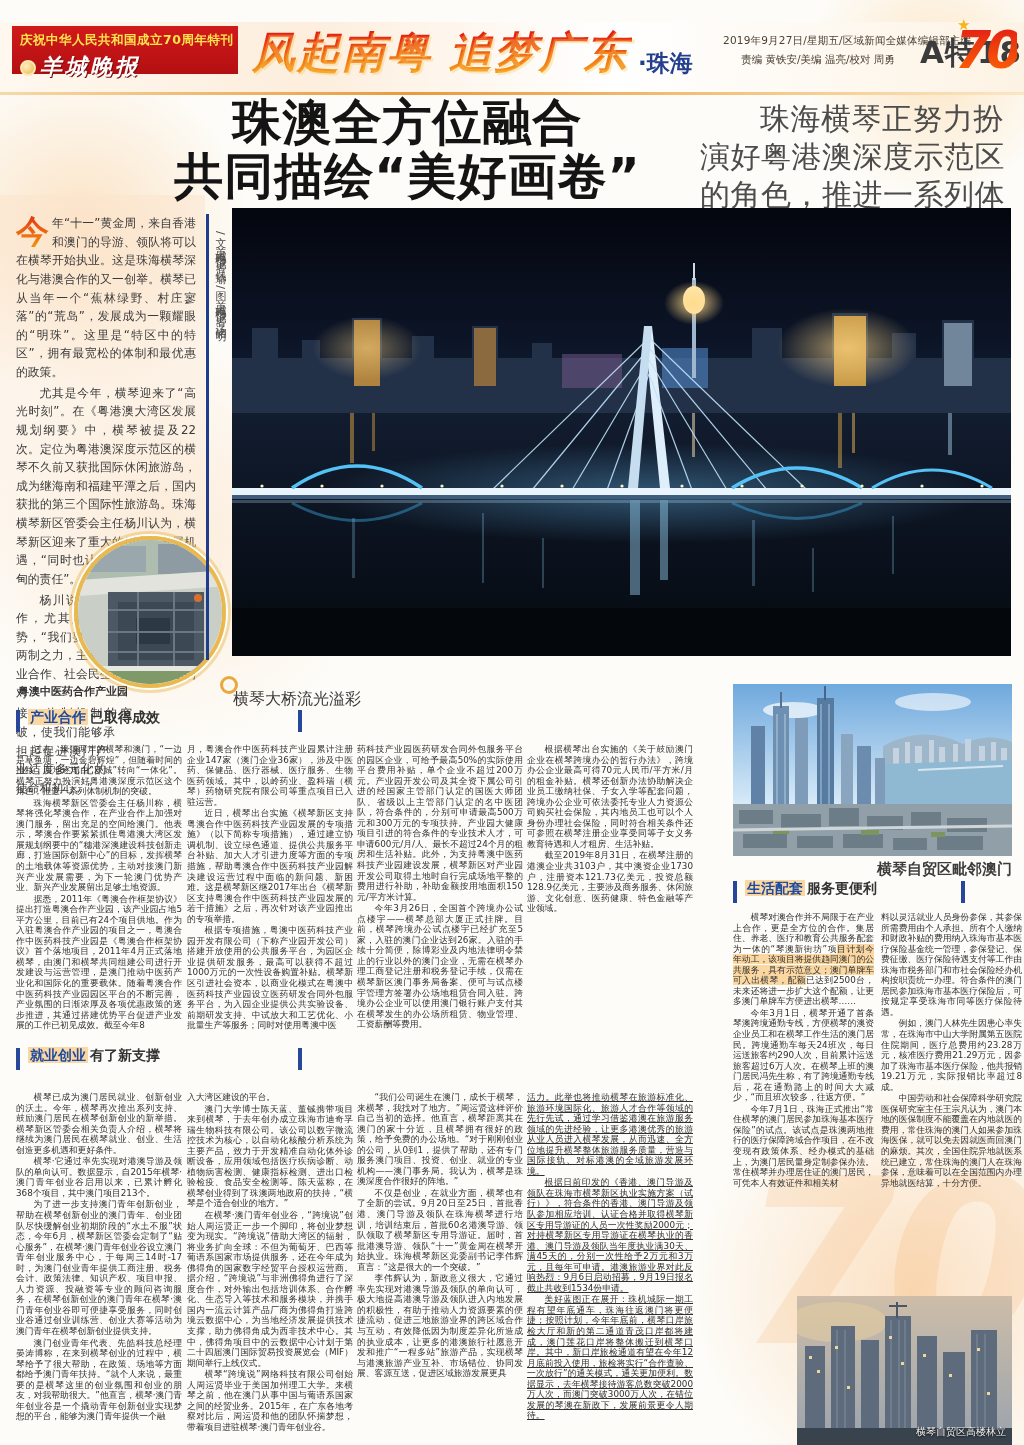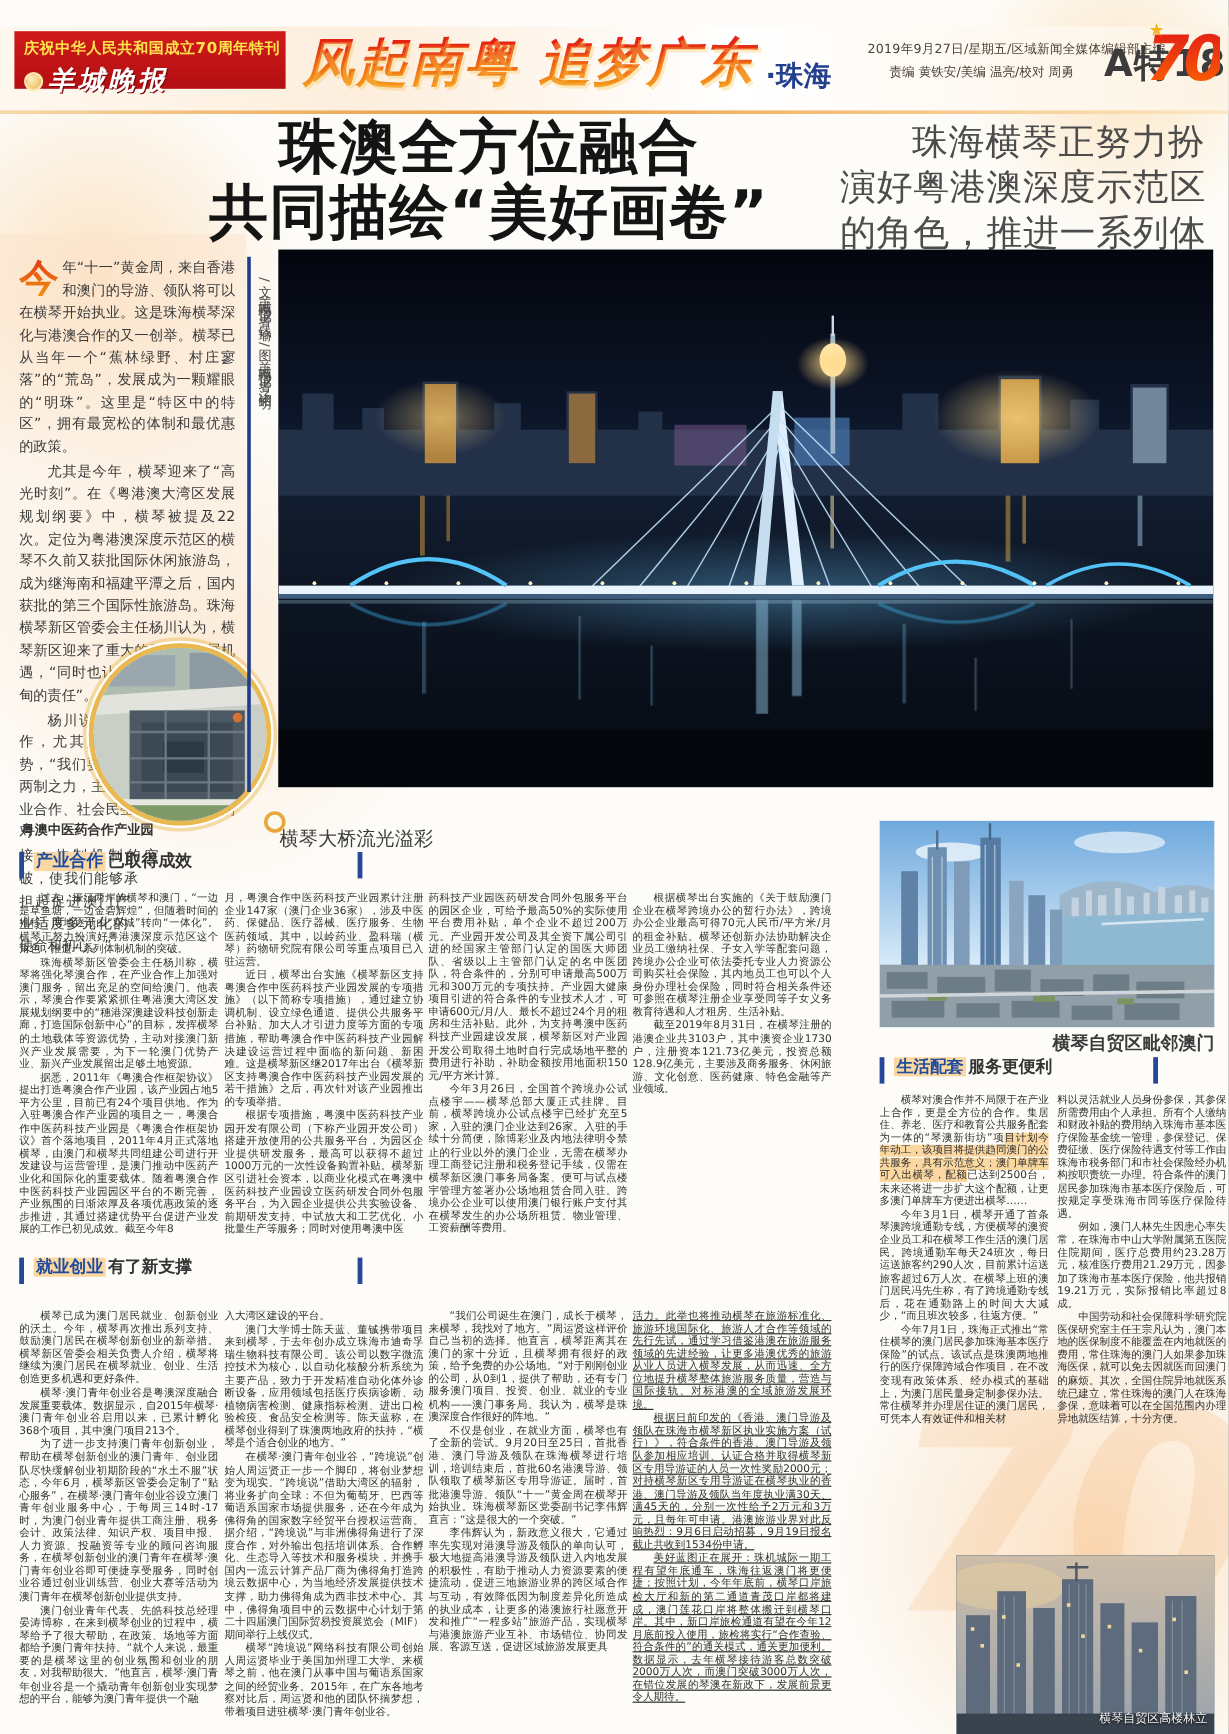--- a/index.html
+++ b/index.html
@@ -314,39 +314,39 @@
     <p>截至2019年8月31日，在横琴注册的港澳企业共3103户，其中澳资企业1730户，注册资本121.73亿美元，投资总额128.9亿美元，主要涉及商务服务、休闲旅游、文化创意、医药健康、特色金融等产业领域。</p>
   </div>
 
   <div class="sec-head" id="sec-jobs" style="left:16px; top:1047px; width:676px;text-align:right;">
     <span class="bar bar1"></span>
     <span class="t"><b class="em">就业创业</b><span class="rest">有了新支撑</span></span>
     <span class="bar" style="left:282px;"></span>
   </div>
   <div class="col" id="job-c1">
     <p>横琴已成为澳门居民就业、创新创业的沃土。今年，横琴再次推出系列支持、鼓励澳门居民在横琴创新创业的新举措。横琴新区管委会相关负责人介绍，横琴将继续为澳门居民在横琴就业、创业、生活创造更多机遇和更好条件。</p>
-    <p>横琴·澳门青年创业谷是粤澳深度融合发展重要载体。数据显示，自2015年横琴·澳门青年创业谷启用以来，已累计孵化368个项目，其中澳门项目213个。</p>
+    <p>横琴·它通过率先实现对港澳导游及领队的单向认可。数据显示，自2015年横琴·澳门青年创业谷启用以来，已累计孵化368个项目，其中澳门项目213个。</p>
     <p>为了进一步支持澳门青年创新创业，帮助在横琴创新创业的澳门青年、创业团队尽快缓解创业初期阶段的“水土不服”状态，今年6月，横琴新区管委会定制了“贴心服务”，在横琴·澳门青年创业谷设立澳门青年创业服务中心，于每周三14时-17时，为澳门创业青年提供工商注册、税务会计、政策法律、知识产权、项目申报、人力资源、投融资等专业的顾问咨询服务，在横琴创新创业的澳门青年在横琴·澳门青年创业谷即可便捷享受服务，同时创业谷通过创业训练营、创业大赛等活动为澳门青年在横琴创新创业提供支持。</p>
     <p>澳门创业青年代表、先皓科技总经理晏涛博称，在来到横琴创业的过程中，横琴给予了很大帮助，在政策、场地等方面都给予澳门青年扶持。“就个人来说，最重要的是横琴这里的创业氛围和创业的朋友，对我帮助很大。”他直言，横琴·澳门青年创业谷是一个撬动青年创新创业实现梦想的平台，能够为澳门青年提供一个融</p>
   </div>
   <div class="col" id="job-c2">
     <p class="ni">入大湾区建设的平台。</p>
     <p>澳门大学博士陈天蓝、董铖携带项目来到横琴，于去年创办成立珠海市迪奇孚瑞生物科技有限公司。该公司以数字微流控技术为核心，以自动化核酸分析系统为主要产品，致力于开发精准自动化体外诊断设备，应用领域包括医疗疾病诊断、动植物病害检测、健康指标检测、进出口检验检疫、食品安全检测等。陈天蓝称，在横琴创业得到了珠澳两地政府的扶持，“横琴是个适合创业的地方。”</p>
     <p>在横琴·澳门青年创业谷，“跨境说”创始人周运贤正一步一个脚印，将创业梦想变为现实。“跨境说”借助大湾区的辐射，将业务扩向全球：不但为葡萄牙、巴西等葡语系国家市场提供服务，还在今年成为佛得角的国家数字经贸平台授权运营商。据介绍，“跨境说”与非洲佛得角进行了深度合作，对外输出包括培训体系、合作孵化、生态导入等技术和服务模块，并携手国内一流云计算产品厂商为佛得角打造跨境云数据中心，为当地经济发展提供技术支撑，助力佛得角成为西非技术中心。其中，佛得角项目中的云数据中心计划于第二十四届澳门国际贸易投资展览会（MIF）期间举行上线仪式。</p>
     <p>横琴“跨境说”网络科技有限公司创始人周运贤毕业于美国加州理工大学。来横琴之前，他在澳门从事中国与葡语系国家之间的经贸业务。2015年，在广东各地考察对比后，周运贤和他的团队怀揣梦想，带着项目进驻横琴·澳门青年创业谷。</p>
   </div>
   <div class="col" id="job-c3">
     <p>“我们公司诞生在澳门，成长于横琴，来横琴，我找对了地方。”周运贤这样评价自己当初的选择。他直言，横琴距离其在澳门的家十分近，且横琴拥有很好的政策，给予免费的办公场地。“对于刚刚创业的公司，从0到1，提供了帮助，还有专门服务澳门项目、投资、创业、就业的专业机构——澳门事务局。我认为，横琴是珠澳深度合作很好的阵地。”</p>
     <p>不仅是创业，在就业方面，横琴也有了全新的尝试。9月20日至25日，首批香港、澳门导游及领队在珠海横琴进行培训，培训结束后，首批60名港澳导游、领队领取了横琴新区专用导游证。届时，首批港澳导游、领队“十一”黄金周在横琴开始执业。珠海横琴新区党委副书记李伟辉直言：“这是很大的一个突破。”</p>
     <p>李伟辉认为，新政意义很大，它通过率先实现对港澳导游及领队的单向认可，极大地提高港澳导游及领队进入内地发展的积极性，有助于推动人力资源要素的便捷流动，促进三地旅游业界的跨区域合作与互动，有效降低因为制度差异化所造成的执业成本，让更多的港澳旅行社愿意开发和推广“一程多站”旅游产品，实现横琴与港澳旅游产业互补、市场错位、协同发展、客源互送，促进区域旅游发展更具</p>
   </div>
   <div class="col" id="job-c4">
     <p class="ni">活力。此举也将推动横琴在旅游标准化、旅游环境国际化、旅游人才合作等领域的先行先试，通过学习借鉴港澳在旅游服务领域的先进经验，让更多港澳优秀的旅游从业人员进入横琴发展，从而迅速、全方位地提升横琴整体旅游服务质量，营造与国际接轨、对标港澳的全域旅游发展环境。</p>
     <p>根据日前印发的《香港、澳门导游及领队在珠海市横琴新区执业实施方案（试行）》，符合条件的香港、澳门导游及领队参加相应培训、认证合格并取得横琴新区专用导游证的人员一次性奖励2000元；对持横琴新区专用导游证在横琴执业的香港、澳门导游及领队当年度执业满30天、满45天的，分别一次性给予2万元和3万元，且每年可申请。港澳旅游业界对此反响热烈：9月6日启动招募，9月19日报名截止共收到1534份申请。</p>
-    <p>美好蓝图正在展开：珠机城际一期工程有望年底通车，珠海往返澳门将更便捷；按照计划，今年年底前，横琴口岸旅检大厅和新的第二通道青茂口岸都将建成，澳门莲花口岸将整体搬迁到横琴口岸。其中，新口岸旅检通道有望在今年12月底前投入使用，旅检将实行“合作查验、符合条件的”的通关模式，通关更加便利。数据显示，去年横琴接待游客总数突破2000万人次，而澳门突破3000万人次，在错位发展的琴澳在新政下，发展前景更令人期待。</p>
+    <p>美好蓝图正在展开：珠机城际一期工程有望年底通车，珠海往返澳门将更便捷；按照计划，今年年底前，横琴口岸旅检大厅和新的第二通道青茂口岸都将建成，澳门莲花口岸将整体搬迁到横琴口岸。其中，新口岸旅检通道有望在今年12月底前投入使用，旅检将实行“合作查验、一次放行”的通关模式，通关更加便利。数据显示，去年横琴接待游客总数突破2000万人次，而澳门突破3000万人次，在错位发展的琴澳在新政下，发展前景更令人期待。</p>
   </div>
 
   <div class="z" id="right-photo">
     <svg width="279" height="172" viewBox="0 0 279 172">
       <defs>
         <linearGradient id="daysky" x1="0" y1="0" x2="0" y2="1">
           <stop offset="0" stop-color="#6fa9dd"></stop>
             <stop offset="1" stop-color="#d7eaf8"></stop>
         </linearGradient>
       </defs>

